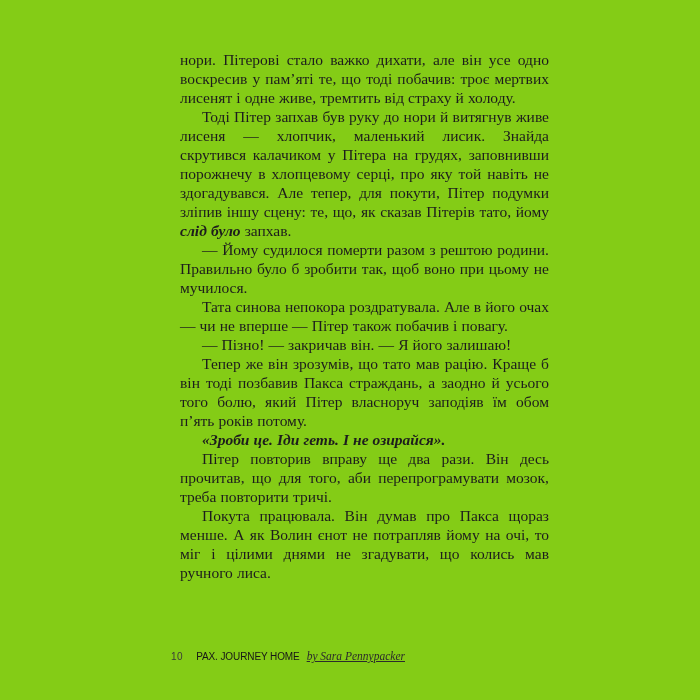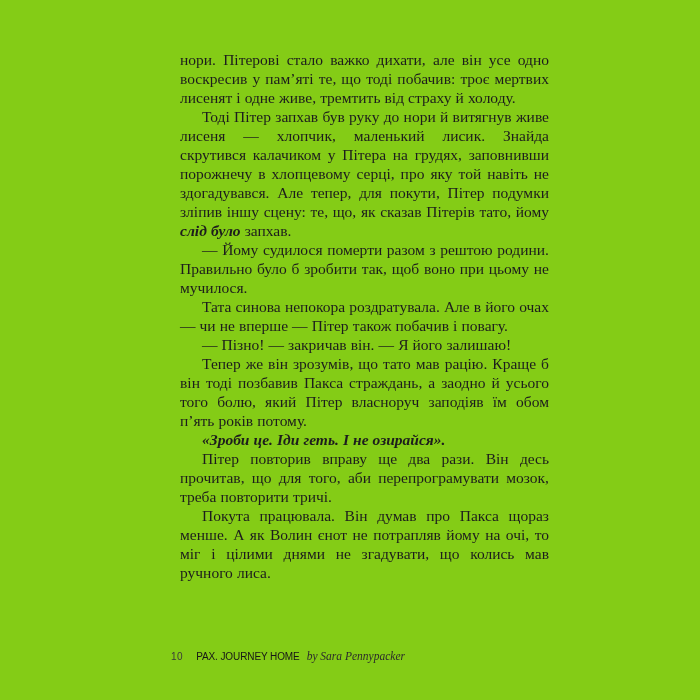--- a/index.html
+++ b/index.html
@@ -36,20 +36,21 @@
   }
   .booktitle{
     font-family:"Liberation Sans", sans-serif;
     font-weight:normal;font-size:10px;color:#161616;
     margin-left:13px;letter-spacing:-0.1px;
   }
   .author{
     font-family:"Liberation Serif", serif;
     font-style:italic;font-size:11.5px;color:#2b2b2b;
     margin-left:7px;
+    text-decoration:underline;
   }
 </style>
 </head>
 <body>
 
 <div class="page">
 
   <div class="text-block">
     <p class="noindent">нори. Пітерові стало важко дихати, але він усе одно воскресив у пам’яті те, що тоді побачив: троє мертвих лисенят і одне живе, тремтить від страху й холоду.</p>
     <p><span>Тоді Пітер запхав був руку до нори й витягнув живе лисеня — хлопчик, маленький лисик. Знайда скрутився калачиком у Пітера на грудях, заповнивши порожнечу в хлопцевому серці, про яку той навіть не здогадувався. Але тепер, для покути, Пітер подумки зліпив іншу сцену: те, що, як сказав Пітерів тато, йому </span><em>слід було</em><span> запхав.</span></p>

